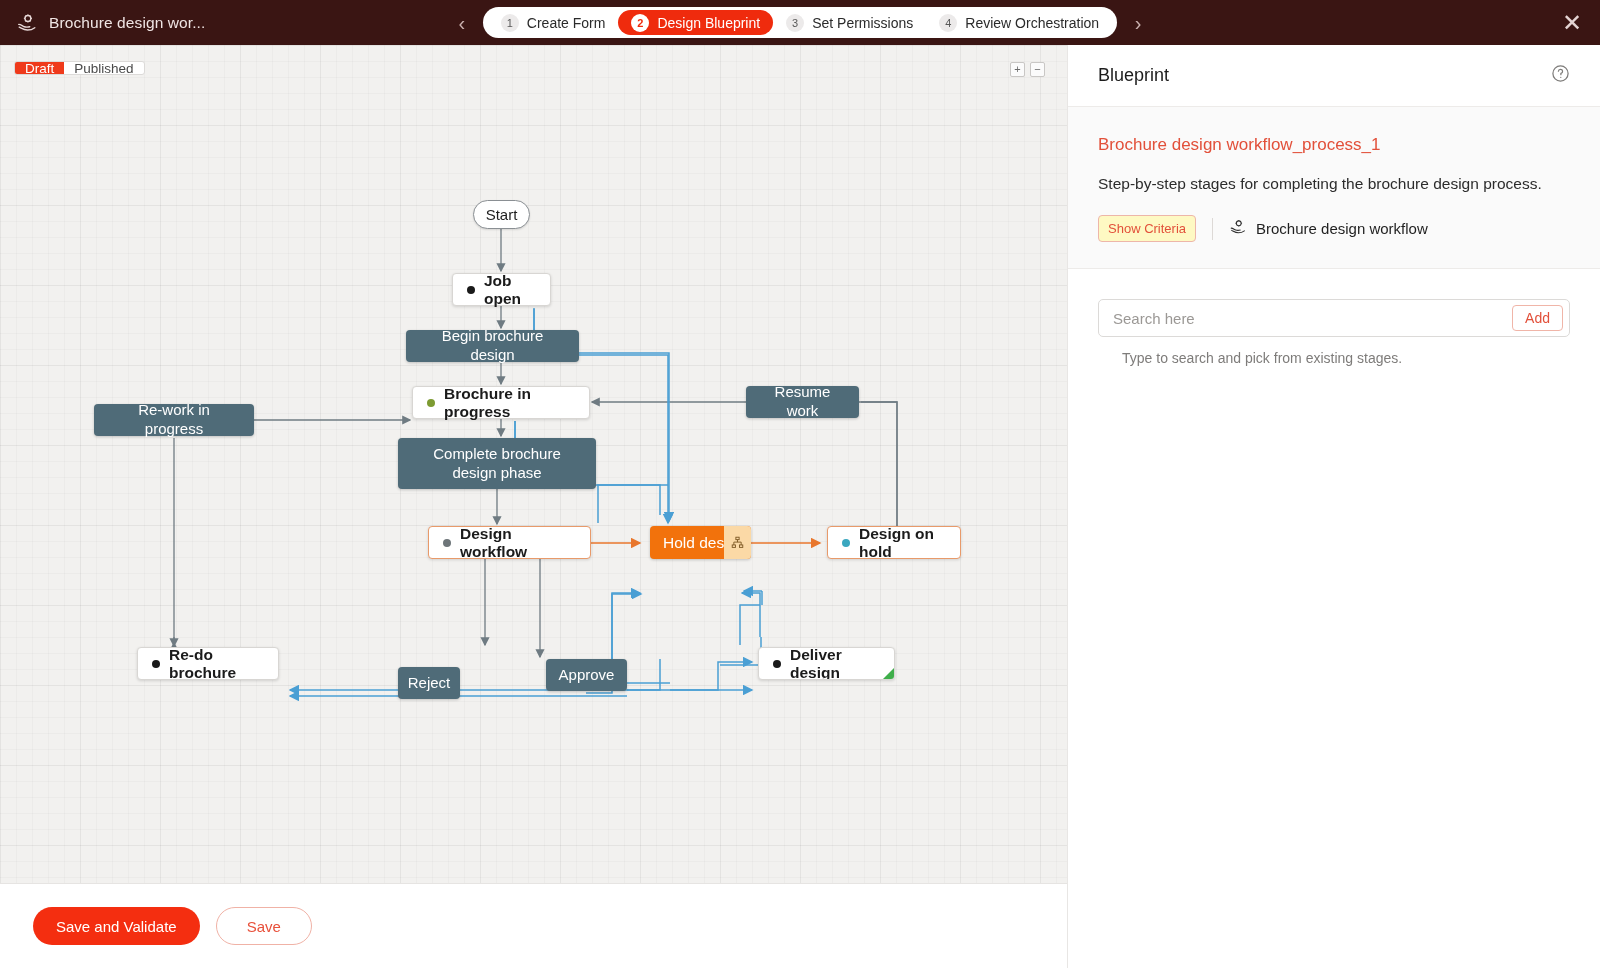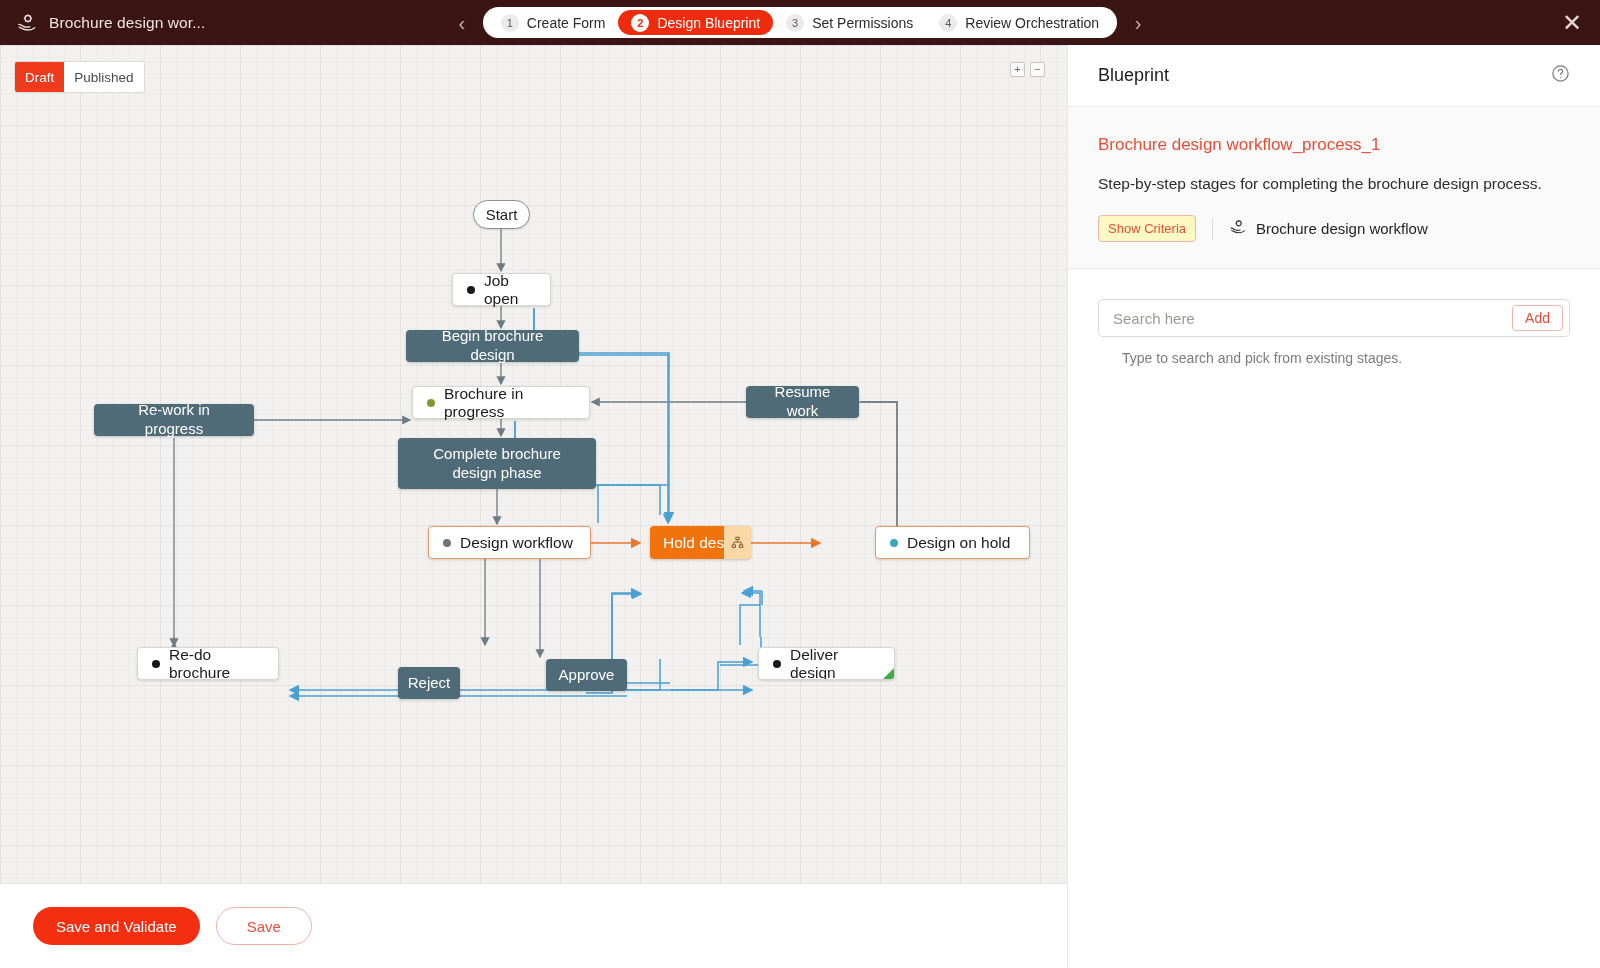--- a/index.html
+++ b/index.html
@@ -71,21 +71,21 @@
   .btn-outline {
     background: #fff; color: #e8503a; border: 1px solid #f0b2a6; border-radius: 20px;
     height: 38px; padding: 0 30px; font-size: 15px; cursor: pointer;
     font-family: "Liberation Sans", sans-serif;
   }
 
   
   .state-toggle {
     position: absolute; left: 14px; top: 16px; display: flex;
     border: 1px solid #dcdad8; border-radius: 3px; overflow: hidden;
-    background: #fff; font-size: 13.5px; height: 32px;
+    background: #fff; font-size: 13.5px; height: 14px;
   }
   .state-toggle div { display: flex; align-items: center; padding: 0 10px; cursor: pointer; }
   .state-toggle .on { background: #ef3a1b; color: #fff; }
   .state-toggle .off { color: #4a4a4a; }
 
   
   .zoom-ctrls { position: absolute; right: 22px; top: 17px; display: flex; gap: 5px; }
   .zoom-btn {
     width: 15px; height: 15px; border: 1px solid #c9c7c5; background: #fbfbfb;
     border-radius: 2px; color: #6a6a6a; font-size: 11px; line-height: 13px;
@@ -97,21 +97,21 @@
   .node { position: absolute; display: flex; align-items: center; }
 
   .n-start {
     background: #fff; border: 1px solid #8a8f93; border-radius: 16px;
     height: 29px; padding: 0 17px; font-size: 15px; color: #1d1d1d;
     justify-content: center; box-shadow: 0 1px 2px rgba(0,0,0,.12);
   }
   .n-state {
     background: #ffffff; border: 1px solid #d8d6d3; border-radius: 4px;
     height: 33px; padding: 0 14px; font-size: 15.5px; color: #1b1b1b;
-    gap: 9px; box-shadow: 0 1px 3px rgba(0,0,0,.14);
+    gap: 9px; box-shadow: 0 1px 3px rgba(0,0,0,.14); font-weight: bold;
   }
   .n-state.accent-orange { border: 1px solid #e89a6a; }
   .dot { width: 8px; height: 8px; border-radius: 50%; flex: none; }
 
   .n-trans {
     background: #4f6b78; color: #ffffff; border-radius: 4px;
     font-size: 15px; justify-content: center; text-align: center;
     padding: 0 14px; box-shadow: 0 1px 3px rgba(0,0,0,.2); line-height: 1.25;
   }
   .n-hold {
@@ -338,21 +338,21 @@
       <span class="badge">
         <svg viewBox="0 0 16 16" width="13" height="13" fill="none" stroke="#7a5520" stroke-width="1.1">
           <rect x="6" y="1.5" width="4" height="3"></rect>
           <rect x="1.5" y="11" width="4" height="3"></rect>
           <rect x="10.5" y="11" width="4" height="3"></rect>
           <path d="M8 4.5v3M3.5 11V7.5h9V11"></path>
         </svg>
       </span>
     </div>
 
-    <div class="node n-state accent-orange" style="left:875px;top:481px;width:155px">
+    <div class="node n-state accent-orange" style="left:827px;top:481px;width:134px">
       <span class="dot" style="background:#3aa7bf"></span>
       <span>Design on hold</span>
     </div>
 
     <div class="node n-state" style="left:137px;top:602px;width:142px">
       <span class="dot" style="background:#1a1a1a"></span>
       <span>Re-do brochure</span>
     </div>
 
     <div class="node n-trans" style="left:398px;top:622px;width:62px;height:32px">

